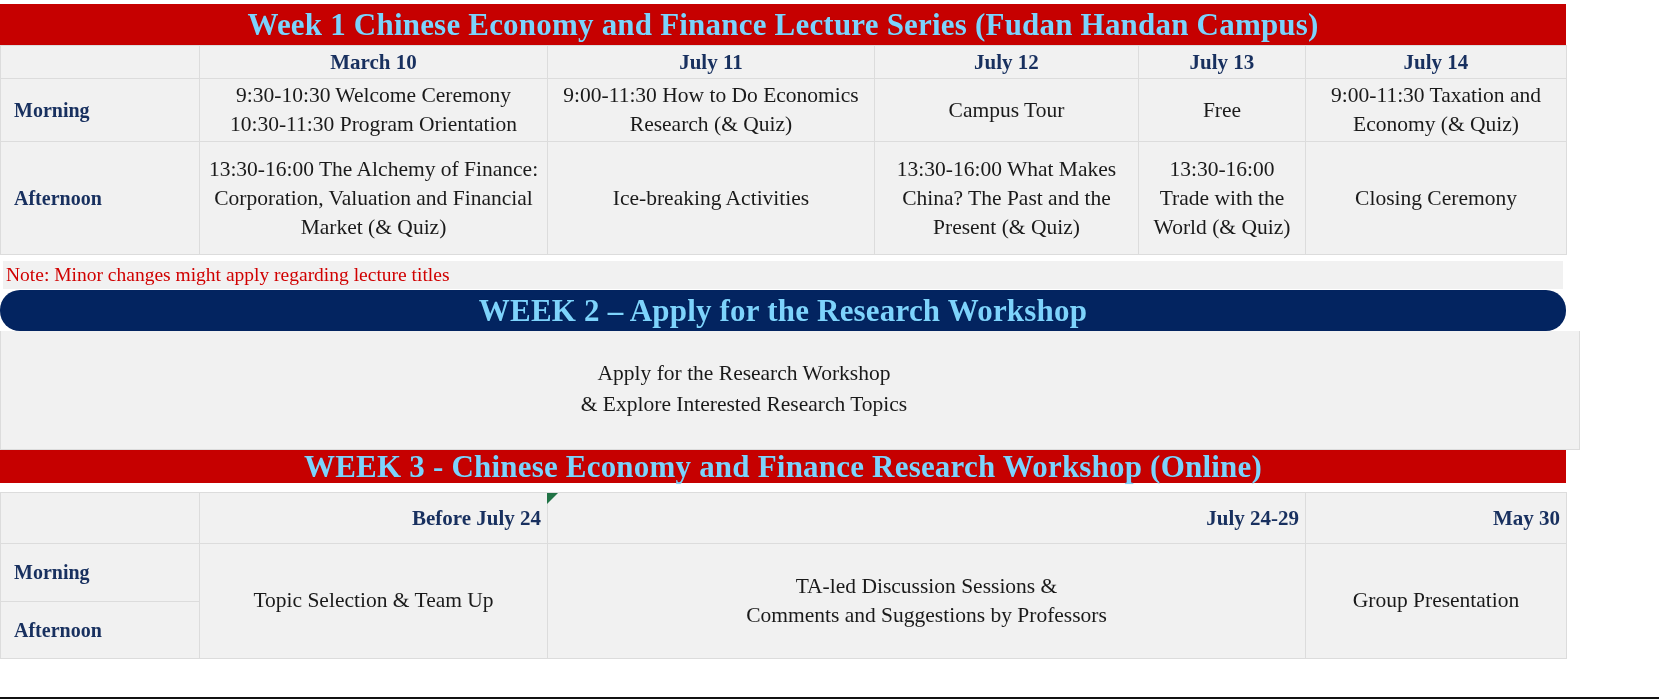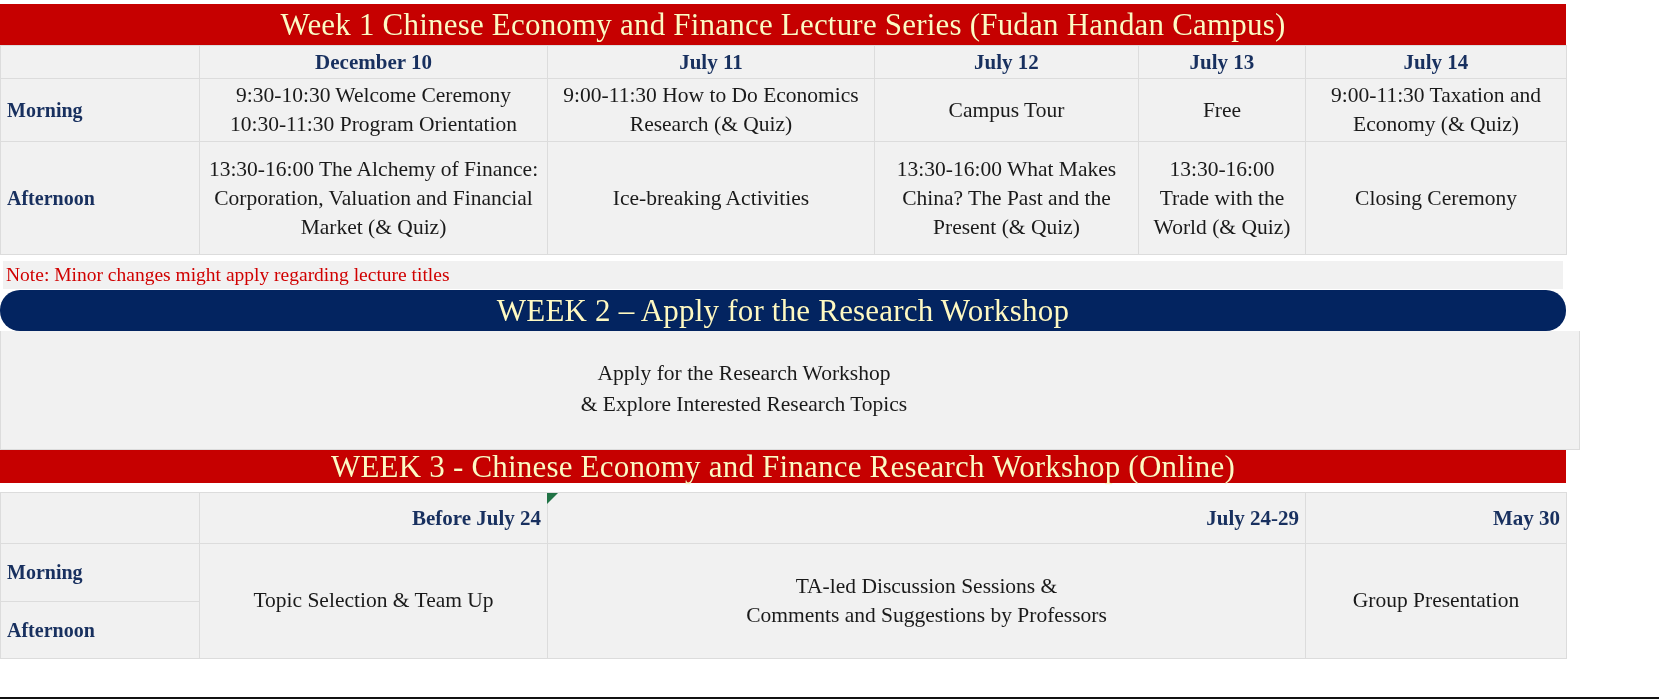--- a/index.html
+++ b/index.html
@@ -20,22 +20,22 @@
   }
 
   
   .banner {
     position: absolute;
     left: 0;
     width: 1566px;
     display: flex;
     align-items: center;
     justify-content: center;
-    color: #fef9c3;
-    font-weight: normal;
+    color: #7dd3fc;
+    font-weight: bold;
     letter-spacing: 0.2px;
     text-shadow: 0 0 1px rgba(0,0,0,0.25);
     box-sizing: border-box;
   }
   .banner-red { background: #C60000; }
   .banner-navy { background: #032460; }
 
   #banner-week1 { top: 4px;   height: 41px; font-size: 31px; }
   #banner-week2 { top: 290px; height: 41px; font-size: 31px; border-radius: 20px; }
   #banner-week3 { top: 450px; height: 33px; font-size: 31px; }
@@ -57,21 +57,21 @@
     color: #1a1a1a;
     padding: 2px 6px;
     line-height: 1.35;
     box-sizing: border-box;
   }
   .grid td.rowlabel {
     text-align: left;
     color: #18305F;
     font-weight: bold;
     font-size: 20px;
-    padding-left: 6px;
+    padding-left: 13px;
   }
   .grid td.datehead {
     color: #18305F;
     font-weight: bold;
     font-size: 21px;
   }
   .grid td.blank { }
 
   
   #table-week1 { top: 45px; width: 1566px; }
@@ -166,21 +166,21 @@
       <col class="c0">
         <col class="c1">
         <col class="c2">
         <col class="c3">
         <col class="c4">
         <col class="c5">
     </colgroup>
     <tbody>
       <tr class="r-head">
         <td class="blank"></td>
-        <td class="datehead">December 10</td>
+        <td class="datehead">March 10</td>
         <td class="datehead">July 11</td>
         <td class="datehead">July 12</td>
         <td class="datehead">July 13</td>
         <td class="datehead">July 14</td>
       </tr>
       <tr class="r-morning">
         <td class="rowlabel">Morning</td>
         <td style="white-space: pre-line; font-family: Liberation Serif, serif;">9:30-10:30 Welcome Ceremony
 10:30-11:30 Program Orientation</td>
         <td>9:00-11:30 How to Do Economics Research (&amp; Quiz)</td>

